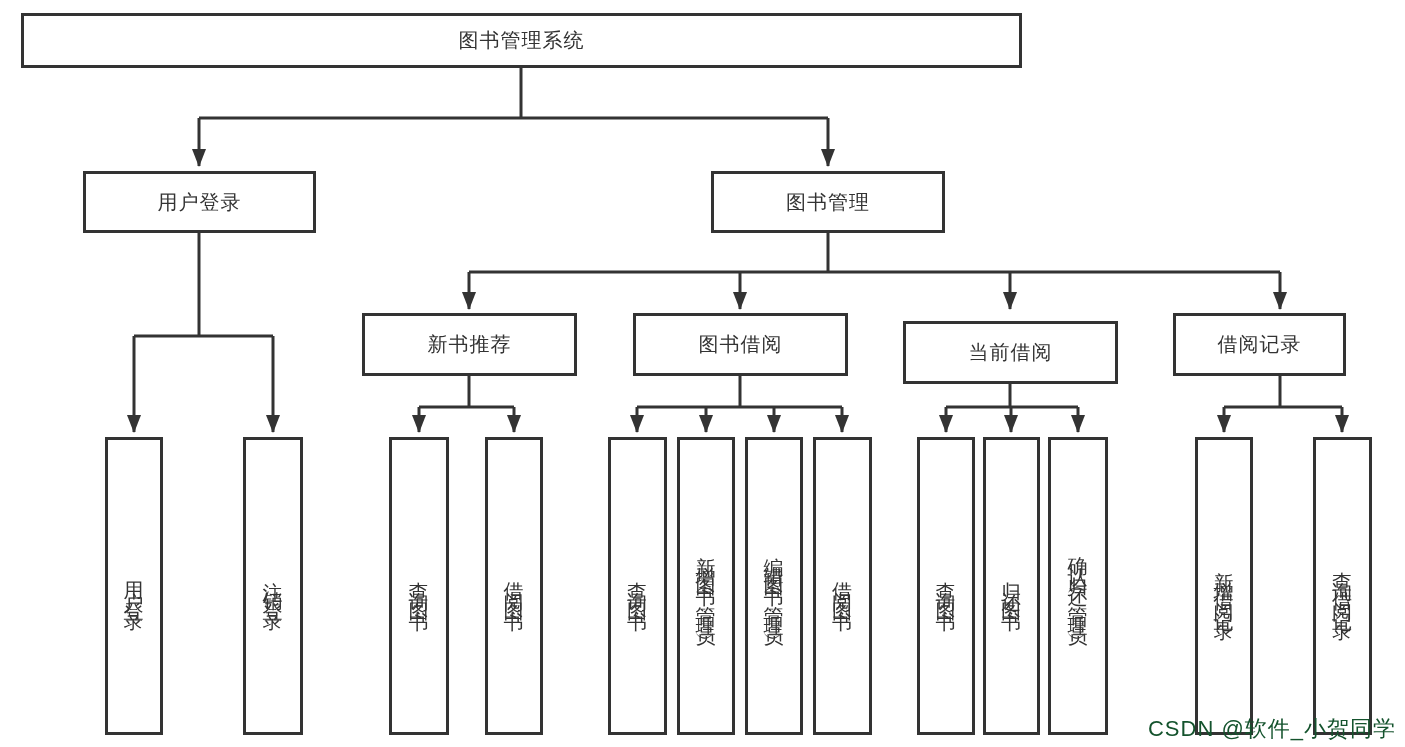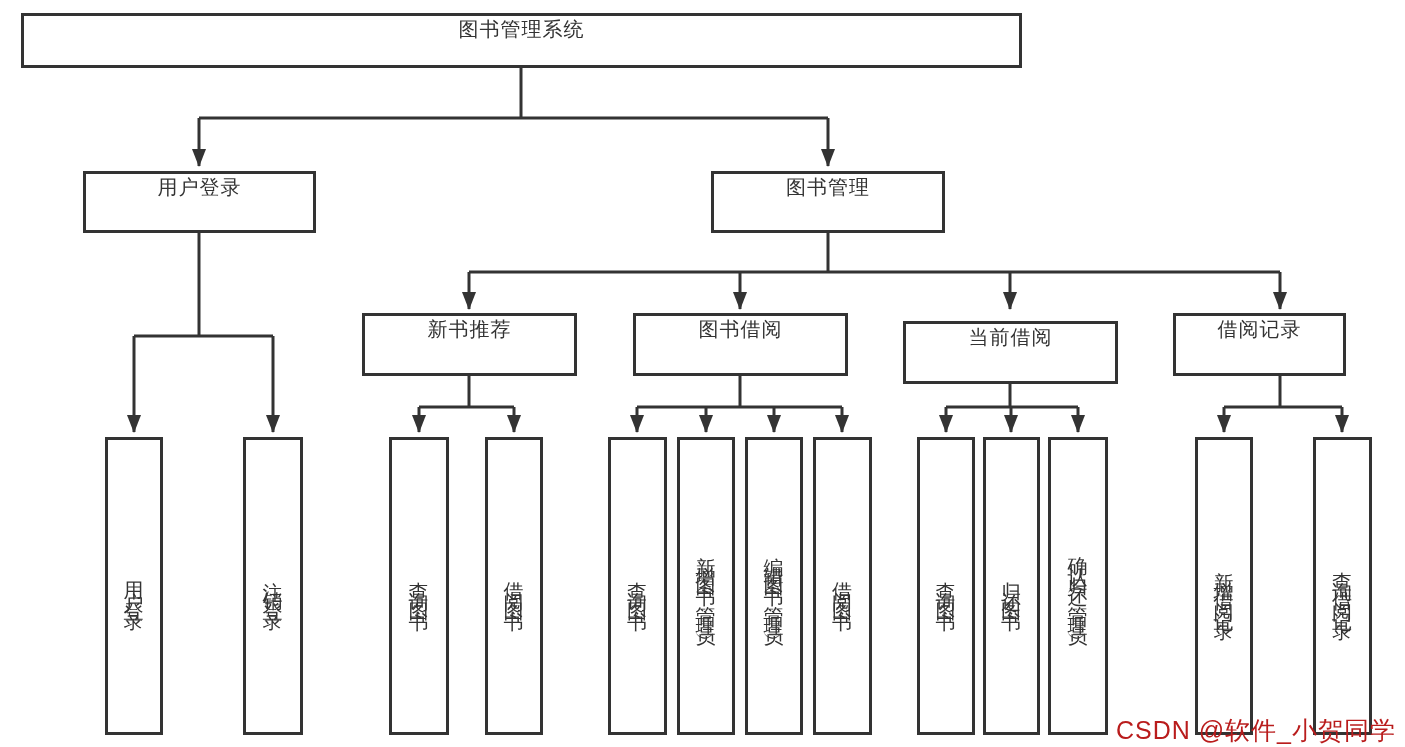--- a/index.html
+++ b/index.html
@@ -21,21 +21,21 @@
     width: 1405px;
     height: 747px;
     pointer-events: none;
   }
   .node {
     position: absolute;
     box-sizing: border-box;
     background: #ffffff;
     border: 3px solid #333333;
     display: flex;
-    align-items: flex-start;
+    align-items: center;
     justify-content: center;
     color: #333333;
     font-size: 20px;
     letter-spacing: 1px;
     white-space: nowrap;
   }
   .vnode {
     position: absolute;
     box-sizing: border-box;
     background: #ffffff;
@@ -49,22 +49,22 @@
   .vnode .vtext {
     writing-mode: vertical-rl;
     text-orientation: mixed;
     letter-spacing: 10px;
     line-height: 1;
   }
   .watermark {
     position: absolute;
     top: 714px;
     right: 9px;
-    font-size: 25px;
-    color: #b91c1c;
+    font-size: 22px;
+    color: #14532d;
     letter-spacing: 1px;
     z-index: 10;
     white-space: nowrap;
     margin-left: 46px;
   }
 </style>
 </head>
 <body>
 
 <div class="canvas">

